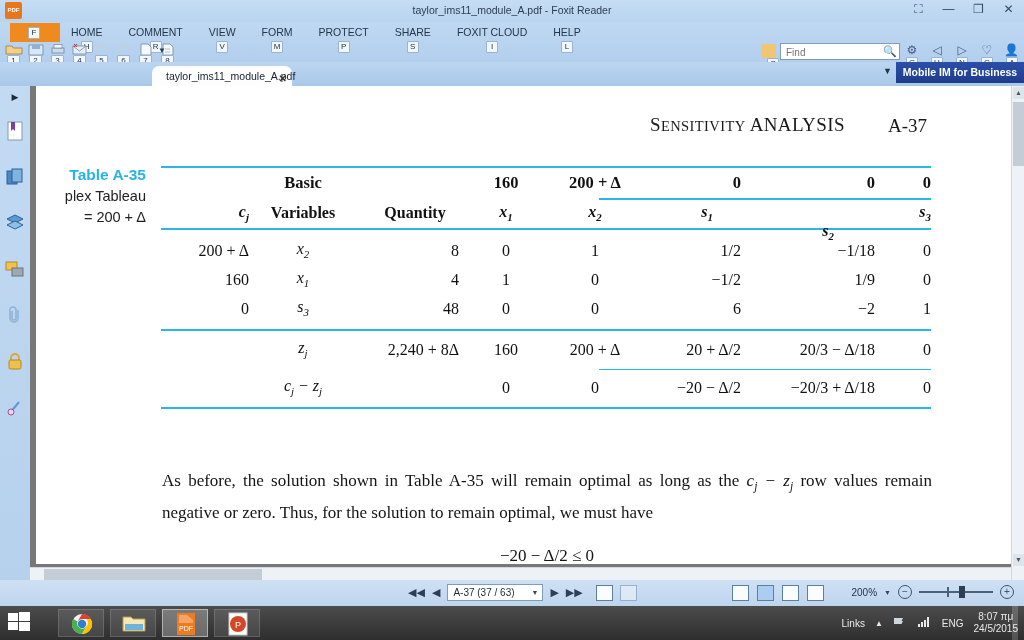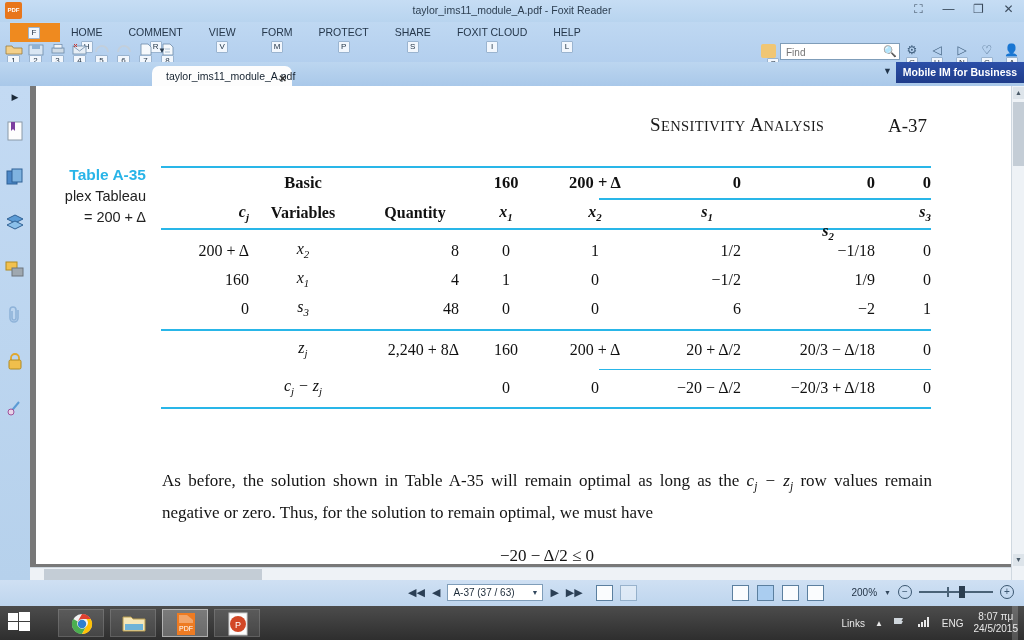--- a/index.html
+++ b/index.html
@@ -437,21 +437,21 @@
         <circle cx="5" cy="14" r="3" fill="#e8d5e8" stroke="#a0519a"></circle>
       </svg>
     </div>
   </div>
 
   <div class="docarea">
     <div class="page">
 
       <div class="page-header">
         <div class="hdr-title">
-          <span><span style="font-size:19px">S</span><span style="font-size:14.5px">ENSITIVITY</span> <span style="font-size:19px">A</span><span style="font-size:14px">NALYSIS</span></span>
+          <span><span style="font-size:19px">S</span><span style="font-size:14.5px">ENSITIVITY</span> <span style="font-size:19px">A</span><span style="font-size:19px">NALYSIS</span></span>
         </div>
         <div class="hdr-page">A-37</div>
       </div>
 
       <div class="caption">
         <div class="cap-title">Table A-35</div>
         <div class="cap-l1">plex Tableau</div>
         <div class="cap-l2">= 200 + Δ</div>
       </div>
 

